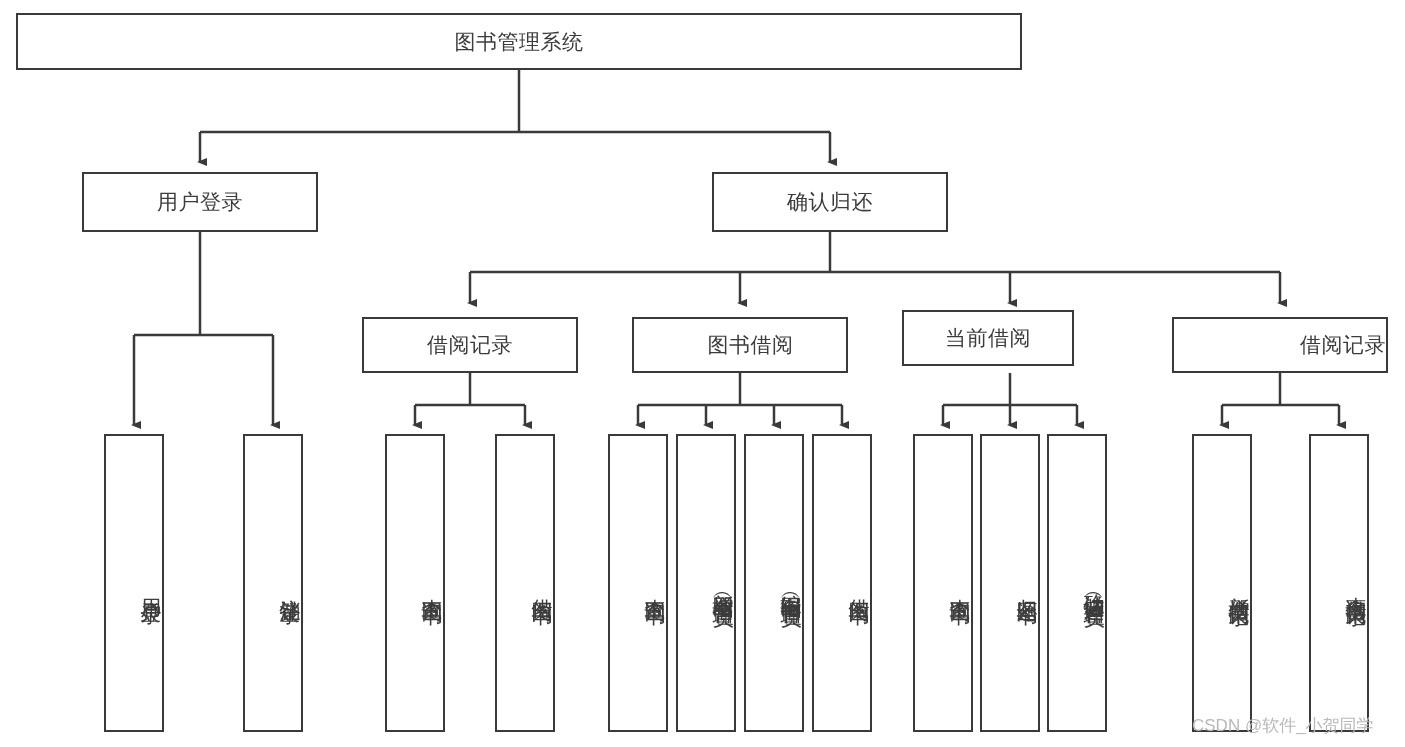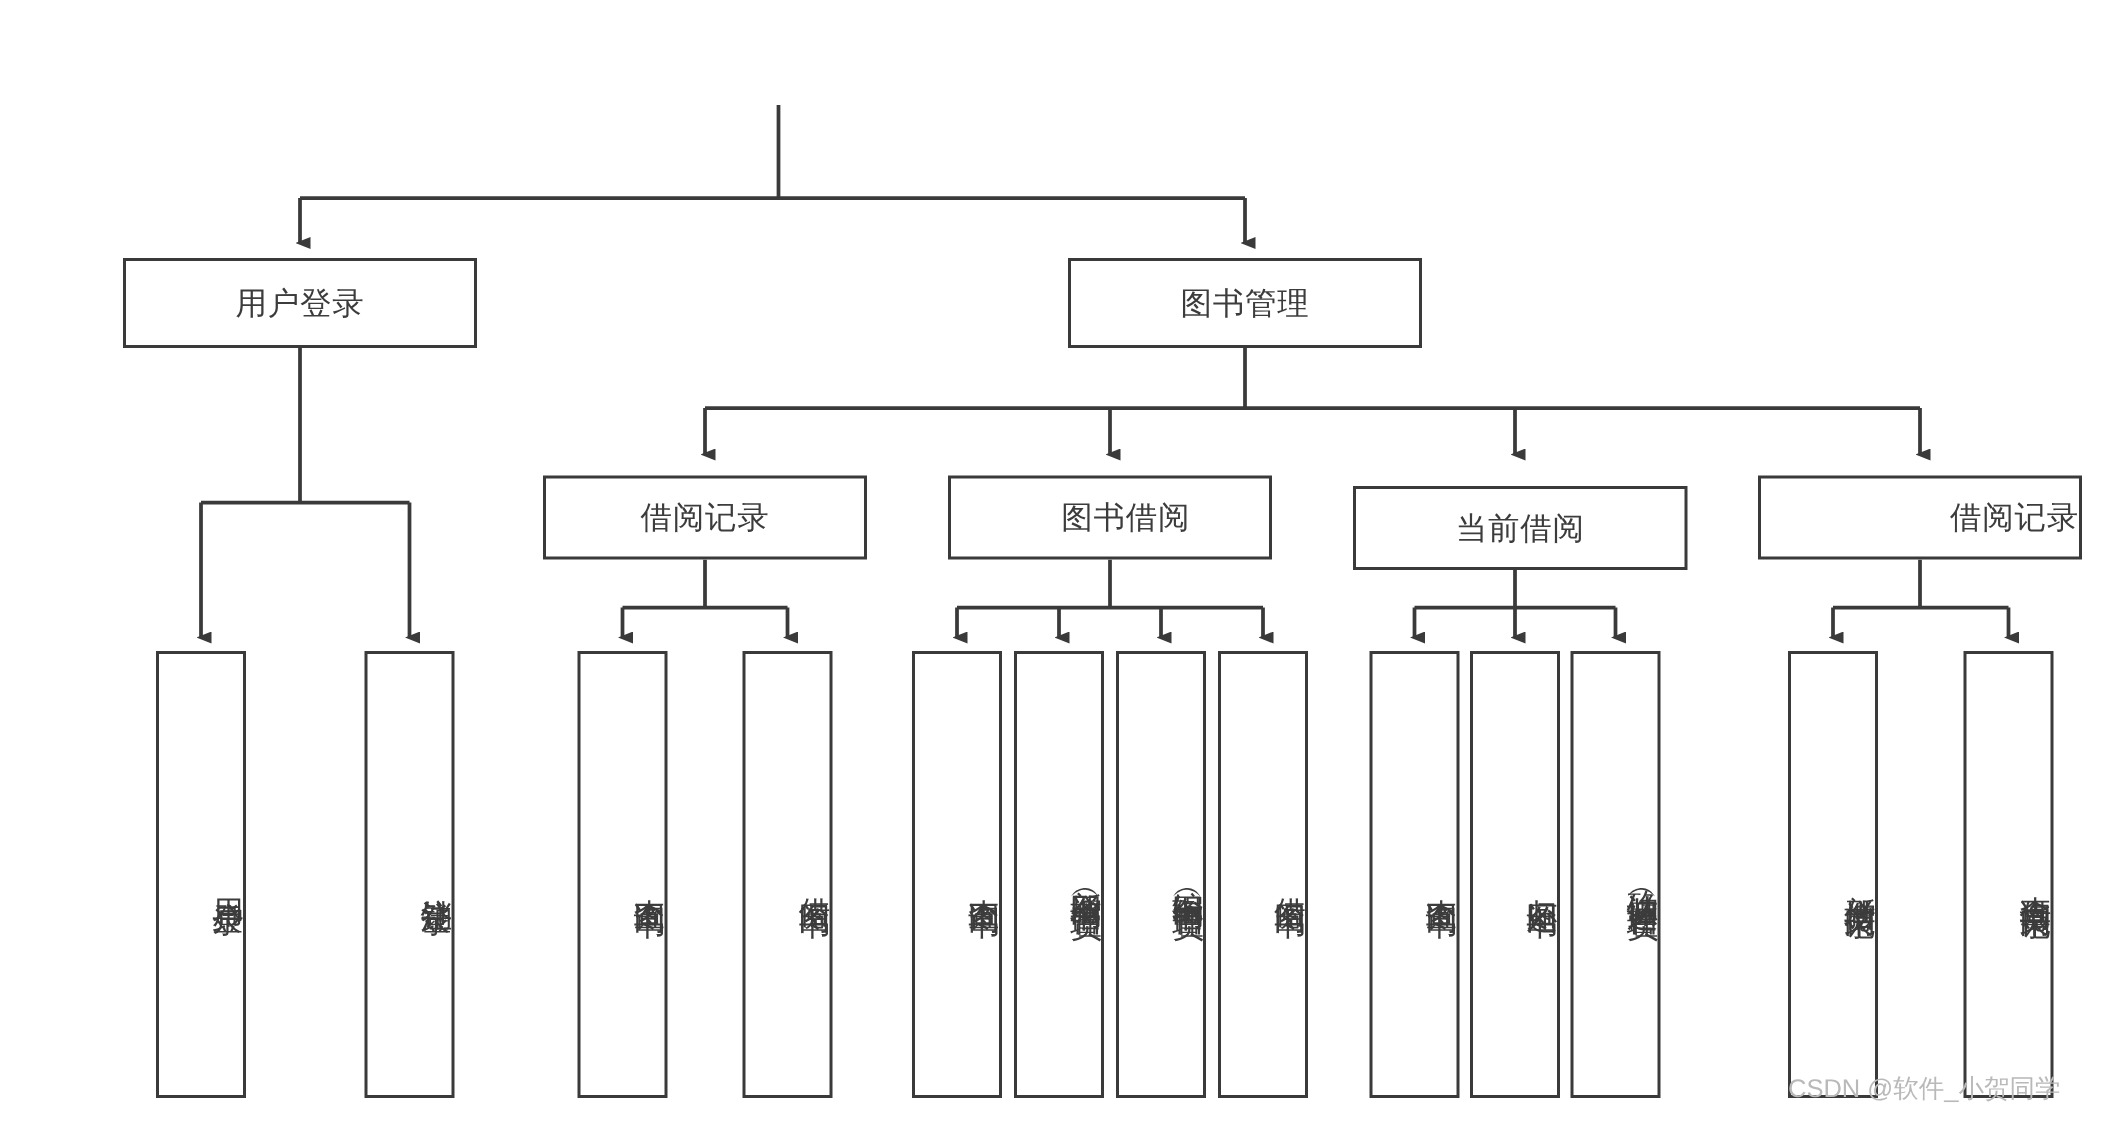--- a/index.html
+++ b/index.html
@@ -114,35 +114,38 @@
       <path d="M1010,405 L1010,425" marker-end="url(#arrow)"></path>
       <path d="M1077,405 L1077,425" marker-end="url(#arrow)"></path>
 
       <path d="M1280,373 L1280,405"></path>
       <path d="M1222,405 L1339,405"></path>
       <path d="M1222,405 L1222,425" marker-end="url(#arrow)"></path>
       <path d="M1339,405 L1339,425" marker-end="url(#arrow)"></path>
     </g>
   </svg>
 
+  <div class="node h" style="left:16px; top:13px; width:1006px; height:57px;">
+    <span class="txt">图书管理系统</span>
+  </div>
 
   <div class="node h" style="left:82px; top:172px; width:236px; height:60px;">
     <span class="txt">用户登录</span>
   </div>
   <div class="node h" style="left:712px; top:172px; width:236px; height:60px;">
-    <span class="txt">图书管理</span>
+    <span class="txt">确认归还</span>
   </div>
 
   <div class="node h" style="left:362px; top:317px; width:216px; height:56px;">
     <span class="txt">借阅记录</span>
   </div>
   <div class="node h" style="left:632px; top:317px; width:216px; height:56px;padding-left:21px;">
     <span class="txt">图书借阅</span>
   </div>
-  <div class="node h" style="left:902px; top:324px; width:223px; height:56px;">
+  <div class="node h" style="left:902px; top:310px; width:172px; height:56px;">
     <span class="txt">当前借阅</span>
   </div>
   <div class="node h" style="left:1172px; top:317px; width:216px; height:56px;justify-content:flex-end;">
     <span class="txt">借阅记录</span>
   </div>
 
   <div class="node v" style="left:104px; top:434px; width:60px; height:298px;">
     <span class="txt">用户登录</span>
   </div>
   <div class="node v" style="left:243px; top:434px; width:60px; height:298px;">

